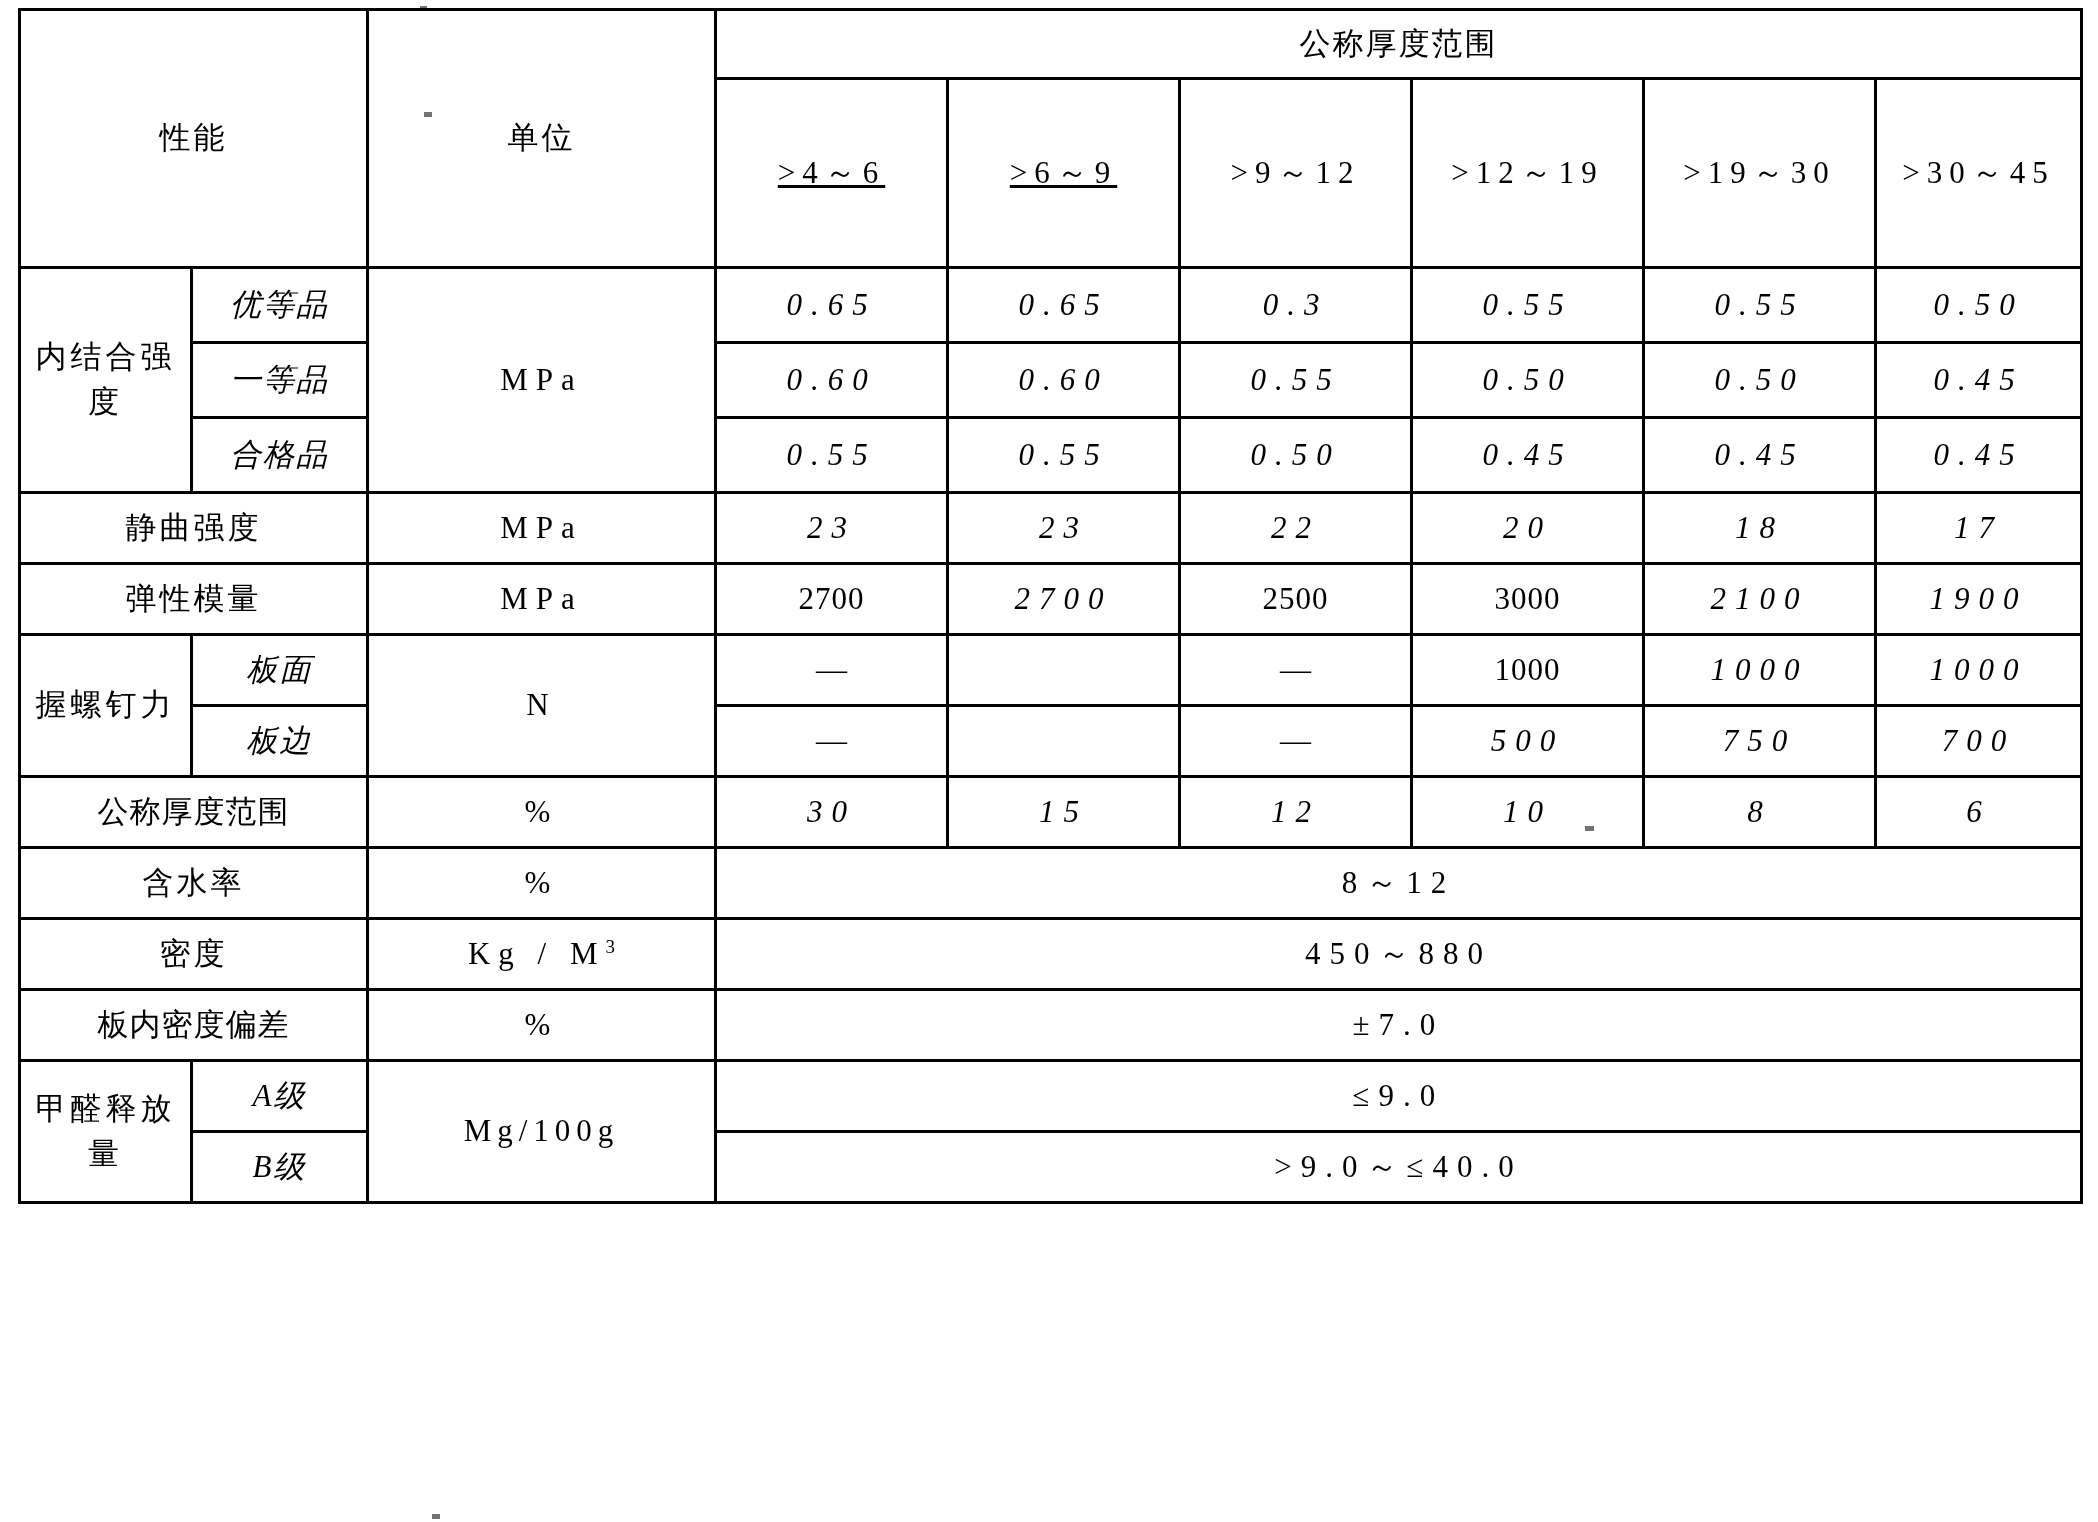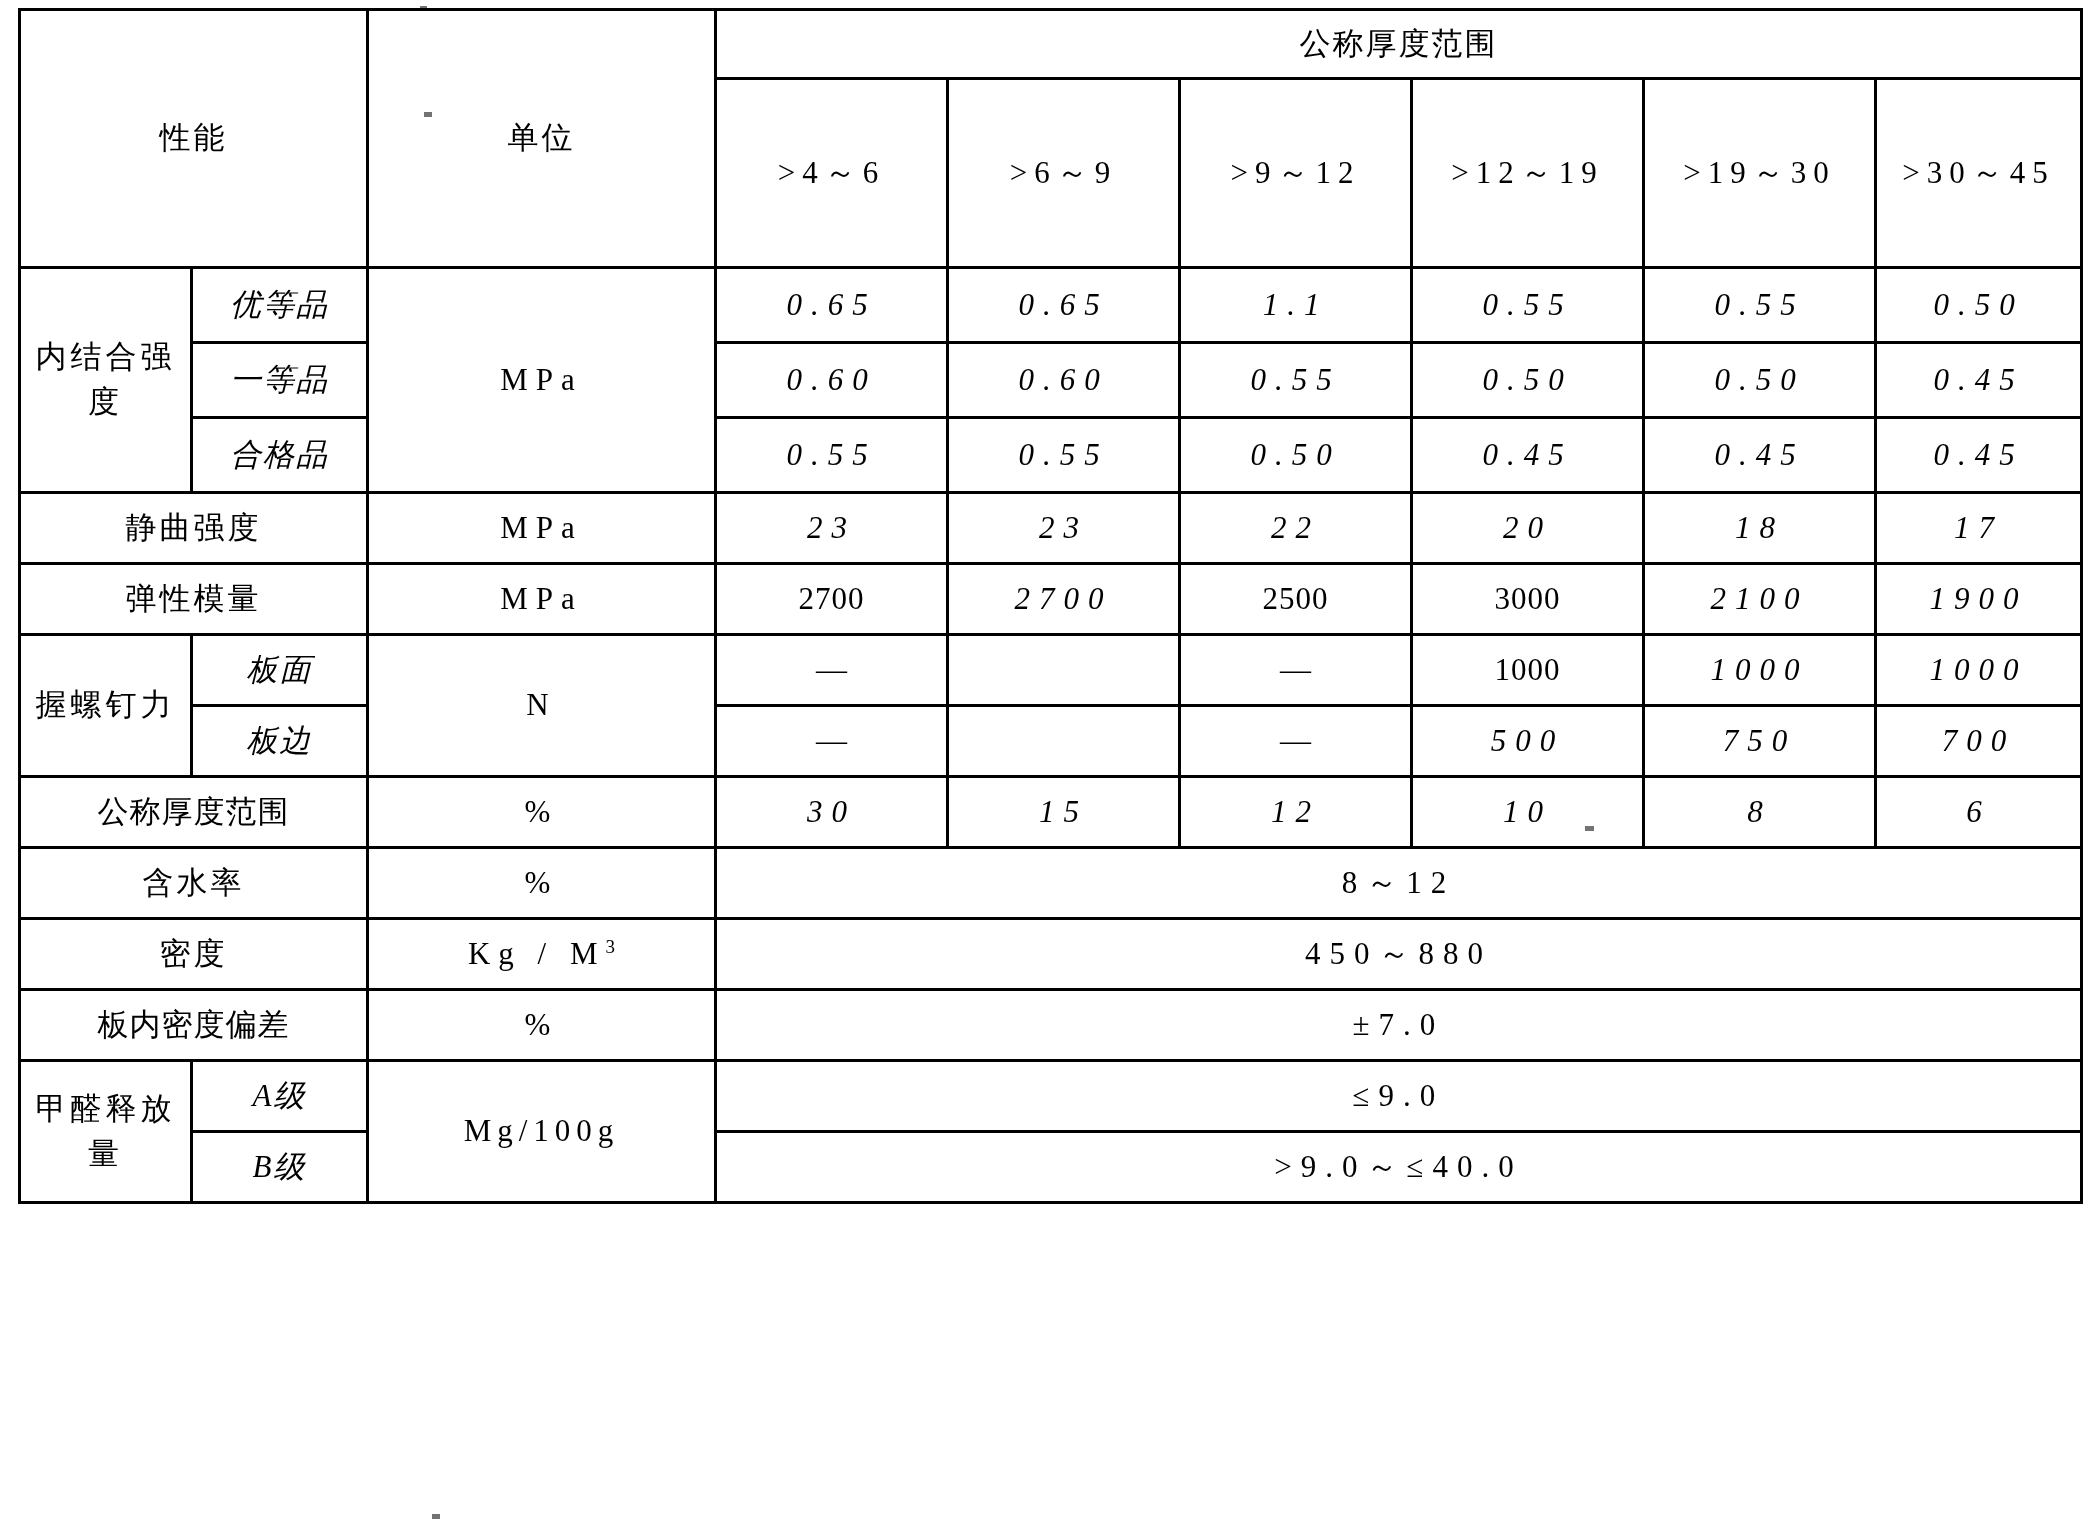--- a/index.html
+++ b/index.html
@@ -92,20 +92,21 @@
     padding-left: 7px;
     vertical-align: top;
     padding-top: 16px;
     line-height: 2.1;
     word-break: break-all;
     white-space: normal;
   }
   .hdr-range.one-line {
     white-space: nowrap;
     word-break: normal;
+    text-decoration: underline;
   }
 
   .lbl-main {
     height: 160px;
     font-size: 33px;
     letter-spacing: 4px;
     line-height: 1.62;
     word-break: break-all;
   }
   .lbl-sub {
@@ -171,21 +172,21 @@
       <td class="hdr-range">&gt;19～30</td>
       <td class="hdr-range">&gt;30～45</td>
     </tr>
 
     <tr class="row-tall">
       <td rowspan="3" class="lbl-main" style="width:172px">内结合强度</td>
       <td class="lbl-sub">优等品</td>
       <td rowspan="3" class="unit">MPa</td>
       <td class="num">0.65</td>
       <td class="num">0.65</td>
-      <td class="num">1.1</td>
+      <td class="num">0.3</td>
       <td class="num">0.55</td>
       <td class="num">0.55</td>
       <td class="num">0.50</td>
     </tr>
 
     <tr class="row-tall">
       <td class="lbl-sub">一等品</td>
       <td class="num">0.60</td>
       <td class="num">0.60</td>
       <td class="num">0.55</td>

